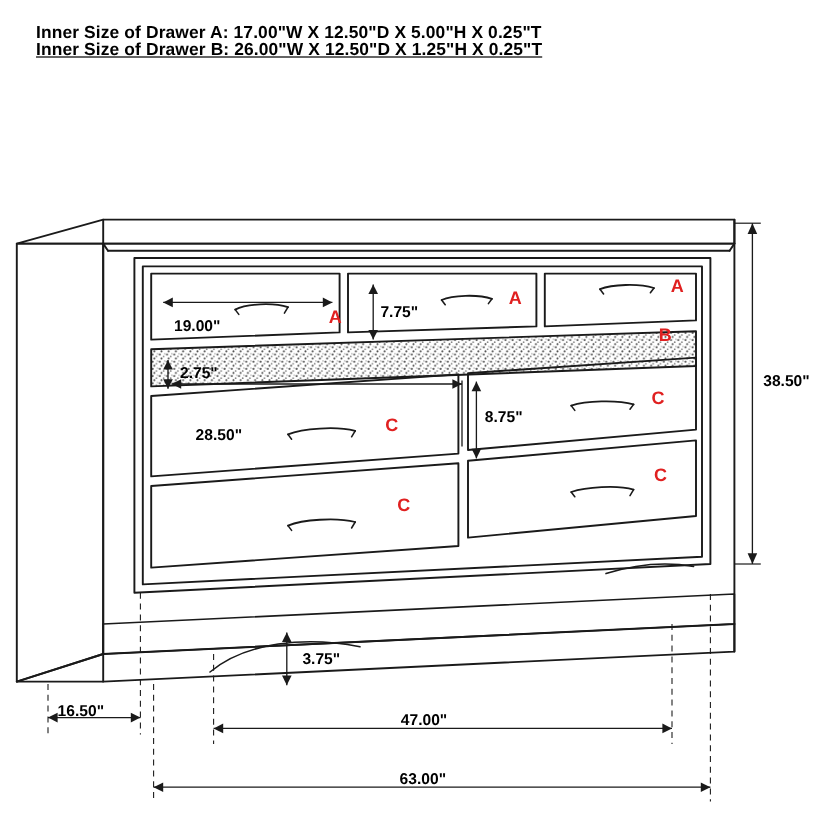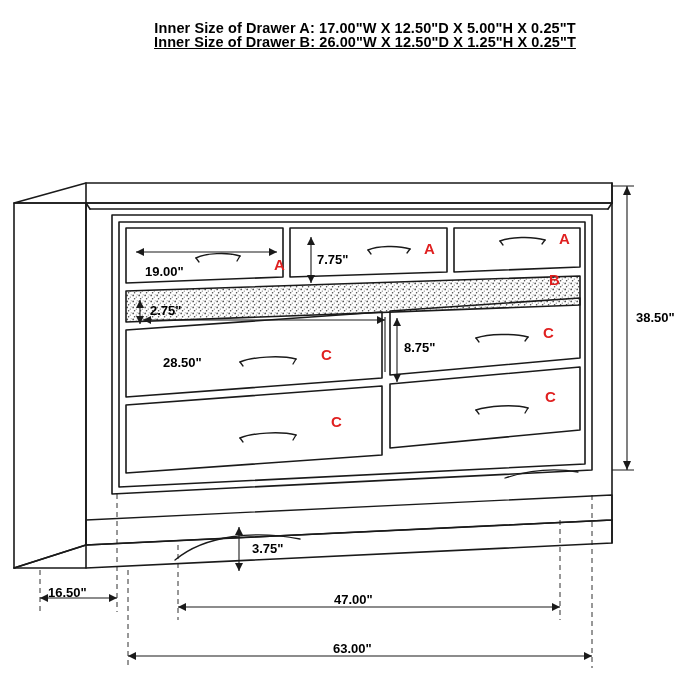--- a/index.html
+++ b/index.html
@@ -7,21 +7,20 @@
     width:700px;height:700px;
     background:#ffffff;
     font-family:"Liberation Sans", sans-serif;
     position:relative;
     overflow:hidden;
   }
   #stage{position:absolute;left:0;top:0;width:700px;height:700px;}
   .hdr{
     position:absolute;
     left:0;right:0;
-    text-align:center;
     font-weight:bold;
     font-size:14.5px;
     color:#000;
     letter-spacing:0.1px;
     padding-left:30px;
   }
   .hdr1{top:20px;}
   .hdr2{top:34px;text-decoration:underline;}
   .hdr3{top:62px;}
   svg{position:absolute;left:0;top:0;}

